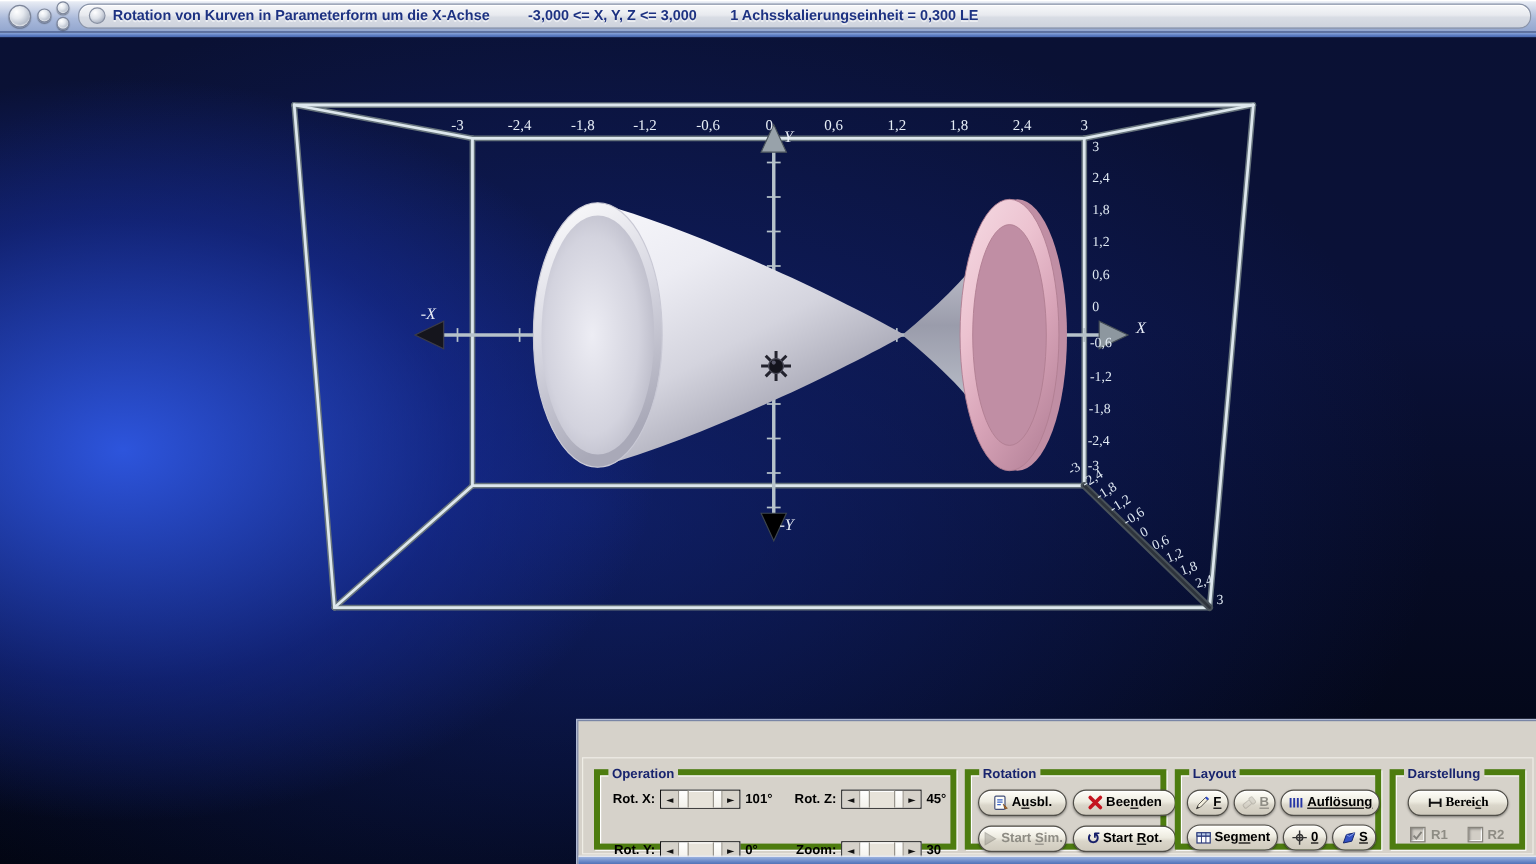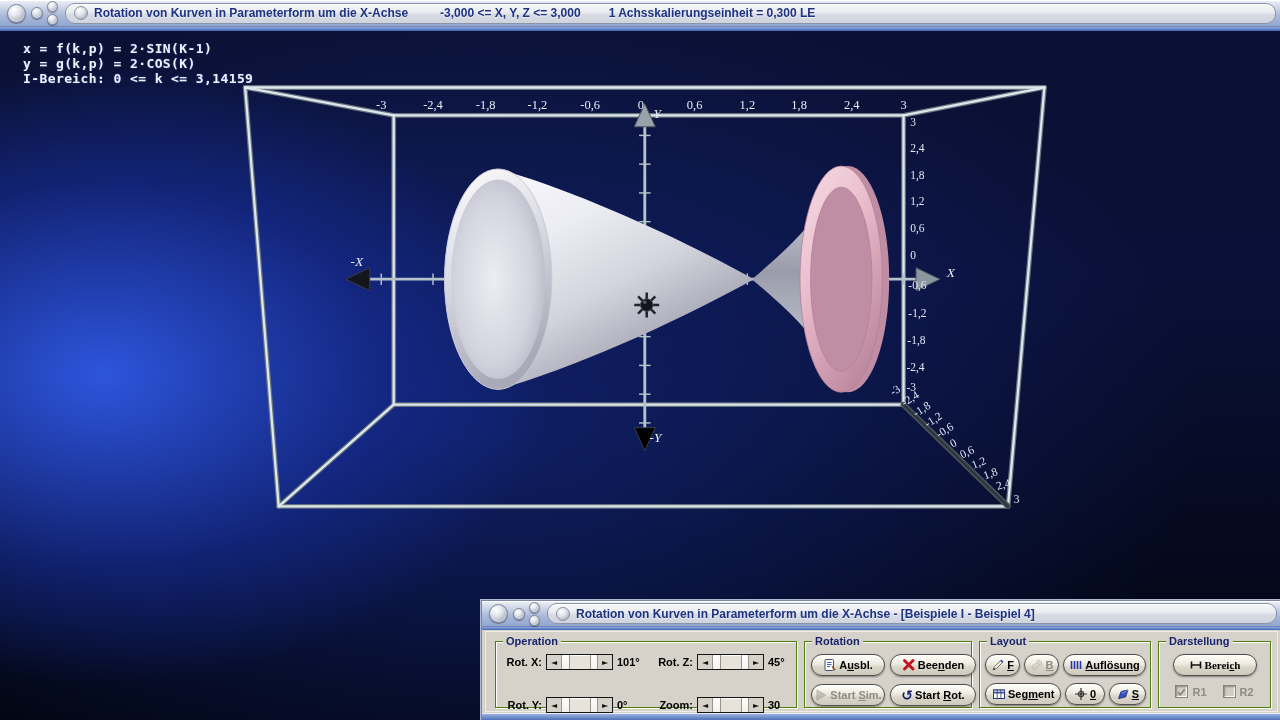--- a/index.html
+++ b/index.html
@@ -45,21 +45,21 @@
   .panel{position:absolute;left:481px;top:600px;width:799px;height:120px;z-index:40;
     background:#d6d2ca;border:1px solid #7a86a6;box-shadow:-1px -1px 0 #aeb8d2;}
   .panel .titlebar{height:28px;}
   .panel .titlebar .bar{height:25px;}
   .panel .titlebar .strip{height:3px;}
   .panel-body{position:absolute;left:3px;right:3px;top:30px;bottom:9px;background:#d6d2ca;
     border:1px solid #efede6;display:flex;gap:7px;padding:9px 6px 3px 9px;box-sizing:border-box;}
   .panel-strip{position:absolute;left:0;right:0;bottom:0;height:7px;border-top:1px solid #e9edf5;
     background:linear-gradient(180deg,#9cb3e0,#5c7dc0 70%,#4a6aac);}
 
-  .group{position:relative;border:1px solid #4d7c0f;border-radius:0;
+  .group{position:relative;border:5px solid #4d7c0f;border-radius:0;
     box-shadow:inset 1px 1px 0 #fff,1px 1px 0 #fff;box-sizing:border-box;}
   .group-label{position:absolute;top:-7px;left:7px;padding:0 3px;background:#d6d2ca;
     font:bold 11px "Liberation Sans",sans-serif;color:#18246e;white-space:nowrap;}
 
   
   .grp-operation{width:302px;}
   .op-grid{display:grid;grid-template-columns:auto auto;gap:27px 10px;padding:12px 6px 0 6px;}
   .ctl{display:flex;align-items:center;gap:4px;}
   .ctl-label{font:bold 11px "Liberation Sans",sans-serif;color:#000;width:40px;text-align:right;white-space:nowrap;}
   .ctl-value{font:bold 11px "Liberation Sans",sans-serif;color:#000;min-width:26px;}
@@ -291,43 +291,23 @@
         <text class="tick" x="952" y="456" transform="rotate(-32 952 456)">-0,6</text>
         <text class="tick" x="966" y="466" transform="rotate(-28 966 466)">0</text>
         <text class="tick" x="976" y="477" transform="rotate(-24 976 477)">0,6</text>
         <text class="tick" x="988" y="488" transform="rotate(-22 988 488)">1,2</text>
         <text class="tick" x="1000" y="499" transform="rotate(-20 1000 499)">1,8</text>
         <text class="tick" x="1013" y="510" transform="rotate(-16 1013 510)">2,4</text>
         <text class="tick" x="1030" y="524">3</text>
       </g>
     </svg>
 
-    <div class="formulas">
-      <div>x = f(k,p) = 2·SIN(K-1)</div>
-      <div>y = g(k,p) = 2·COS(K)</div>
-      <div>I-Bereich: 0 &lt;= k &lt;= 3,14159</div>
-    </div>
   </div>
 
   <div class="panel">
-    <div class="titlebar">
-      <div class="bar">
-        <span class="gel g-big"></span>
-        <span class="gel g-mid"></span>
-        <span class="gel-stack">
-          <span class="gel g-sm"></span>
-          <span class="gel g-sm"></span>
-        </span>
-        <span class="pill">
-          <span class="pill-icon"></span>
-          <span class="tt">Rotation von Kurven in Parameterform um die X-Achse - [Beispiele I - Beispiel 4]</span>
-        </span>
-      </div>
-      <div class="strip"></div>
-    </div>
 
     <div class="panel-body">
 
       <div class="group grp-operation">
         <span class="group-label">Operation</span>
         <div class="op-grid">
           <div class="ctl">
             <span class="ctl-label">Rot. X:</span>
             <span class="scrollbar">
               <span class="sb-btn sb-left">◄</span>

